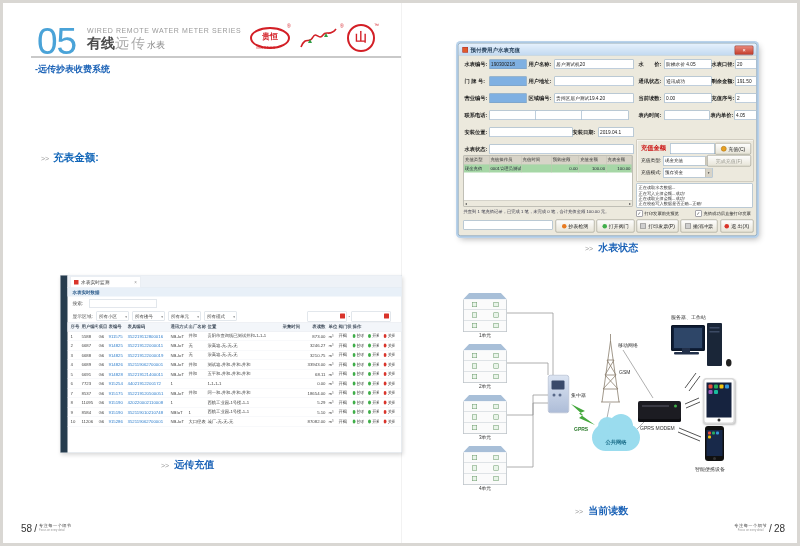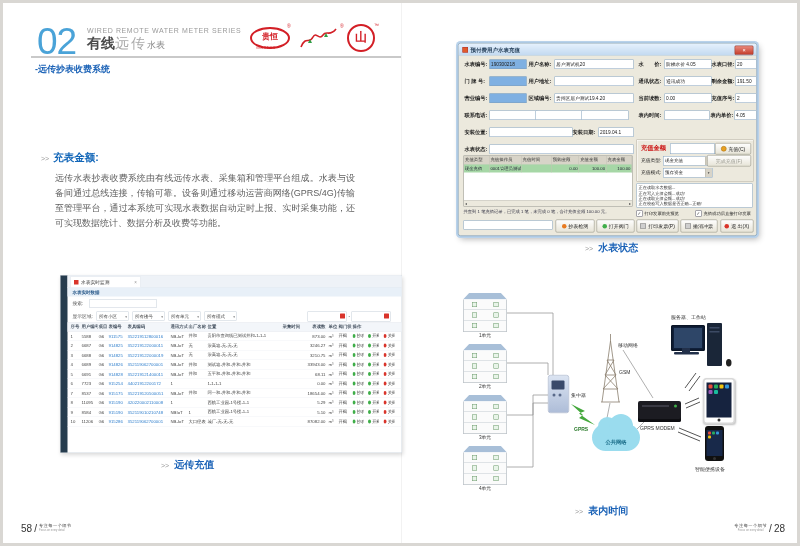--- a/index.html
+++ b/index.html
@@ -159,42 +159,41 @@
   .fstack{display:inline-block;line-height:4px;padding-top:1px;}
   .fcn{font-size:4.2px;color:#333;letter-spacing:.5px;display:block;}
   .fen{font-size:3px;color:#999;display:block;transform:scale(.9);transform-origin:0 0;}
 </style>
 </head>
 <body>
 
 <div id="page">
   <div class="a mid"></div>
 
-  <div class="a hnum">02</div>
+  <div class="a hnum">05</div>
   <div class="a hseries">WIRED REMOTE WATER METER SERIES</div>
   <div class="a htitle"><span class="b">有线</span><span class="l">远传</span><span class="s">水表</span></div>
   <div class="a hline"></div>
   <div class="a subtitle">-远传抄表收费系统</div>
 
   <div class="a logo1">贵恒</div>
   <div class="a logo1sub">GUIHENG</div>
   <div class="a reg1">®</div>
   <div class="a logo2">
     <svg width="38" height="26" viewBox="0 0 38 26">
       <path d="M1,22 C6,10 9,20 13,12 C16,6 19,16 23,10 C26,5 30,12 36,4" fill="none" stroke="#d31f26" stroke-width="1.6"></path>
       <path d="M8,18 l2,-4 l2,4 z" fill="#2f9e44"></path>
         <path d="M24,12 l2,-4 l2,4 z" fill="#2f9e44"></path>
     </svg>
   </div>
   <div class="a reg2">®</div>
   <div class="a logo3">山</div>
   <div class="a tm3">™</div>
 
   <div class="a ovh"><span class="pf">&gt;&gt;</span><span>充表金额:</span></div>
-  <div class="a ovbody">远传水表抄表收费系统由有线远传水表、采集箱和管理平台组成。水表与设备间通过总线连接，传输可靠。设备则通过移动运营商网络(GPRS/4G)传输至管理平台，通过本系统可实现水表数据自动定时上报、实时采集功能，还可实现数据统计、数据分析及收费等功能。</div>
 
   <div class="a" id="sysw">
     <div class="a strip"></div>
     <div class="a tabbar">
       <div class="a tab">
         <span class="tabic"></span>
         <span>水表实时监测</span>
         <span class="tabx">×</span>
       </div>
     </div>
@@ -818,21 +817,21 @@
       <div class="pscr">
         <i class="app" style="background:#e74c3c;width:6px;height:6px"></i>
           <i class="app" style="background:#27ae60;width:6px;height:6px"></i>
         <i class="app" style="background:#3498db;width:6px;height:6px"></i>
           <i class="app" style="background:#f1c40f;width:6px;height:6px"></i>
       </div>
       <span class="home"></span>
     </div>
     <span class="dlabel" style="left:504px;top:382px">智能便携设备</span>
   </div>
-  <div class="a cap" style="left:572px;top:501px"><span class="pf">&gt;&gt;</span><span>表内时间</span></div>
+  <div class="a cap" style="left:572px;top:501px"><span class="pf">&gt;&gt;</span><span>当前读数</span></div>
 
   <div class="a ftl">
     <span>58</span>
       <span>/</span>
     <span class="fstack">
         <span class="fcn">专注每一个细节</span>
         <span class="fen">Focus on every detail</span>
       </span>
   </div>
   <div class="a ftr">

